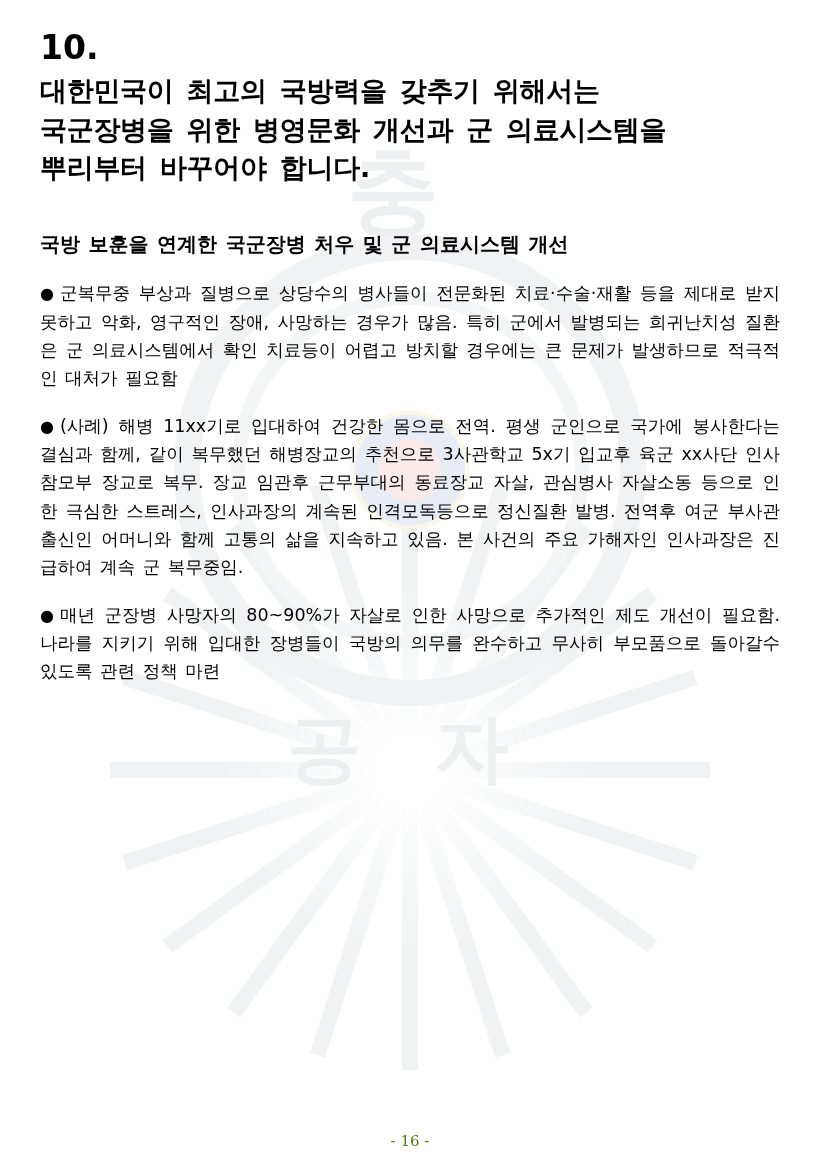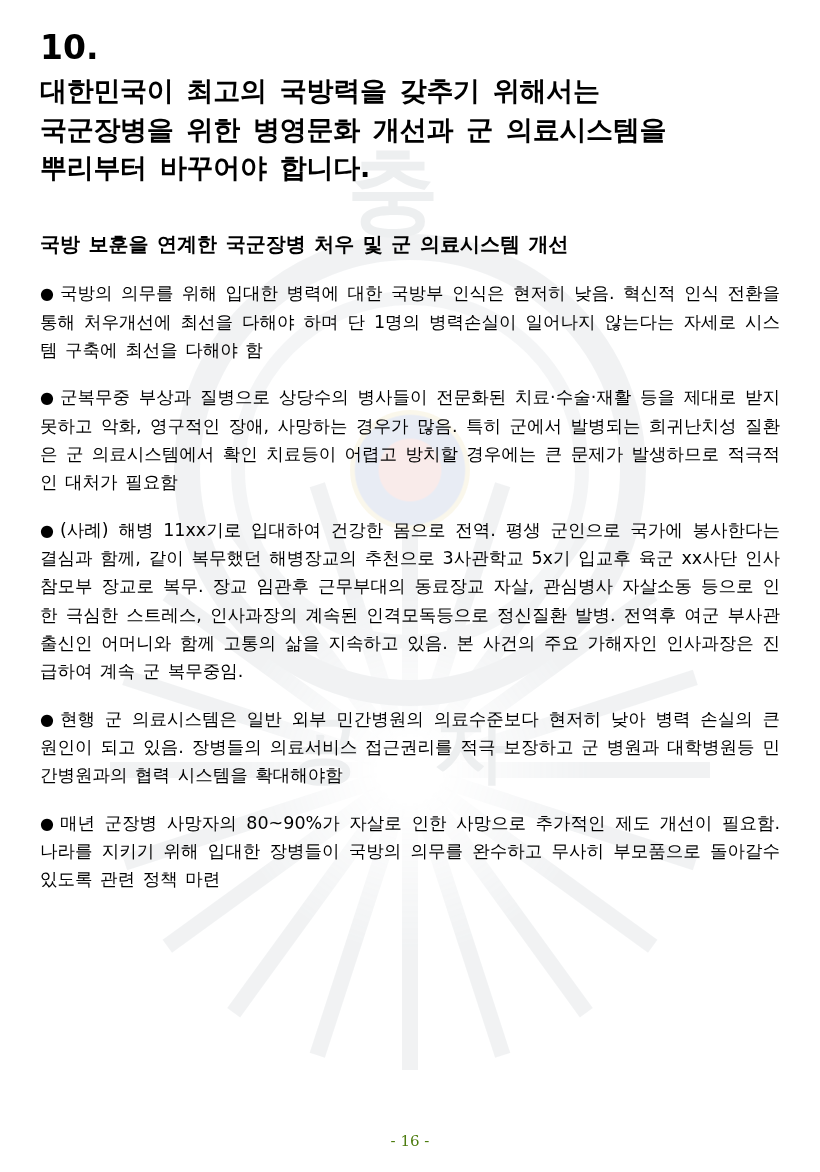--- a/index.html
+++ b/index.html
@@ -200,35 +200,29 @@
   <h1 class="headline">
     <span class="line">대한민국이 최고의 국방력을 갖추기 위해서는</span>
     <span class="line">국군장병을 위한 병영문화 개선과 군 의료시스템을</span>
     <span class="line">뿌리부터 바꾸어야 합니다.</span>
   </h1>
 
   <h2 class="subhead">국방 보훈을 연계한 국군장병 처우 및 군 의료시스템 개선</h2>
 
   <div class="bullet-list">
 
-    <p class="bullet">
-      <span class="dot">●</span><span class="txt">국방의 의무를 위해 입대한 병력에 대한 국방부 인식은 현저히 낮음. 혁신적 인식 전환을 통해 처우개선에 최선을 다해야 하며 단 1명의 병력손실이 일어나지 않는다는 자세로 시스템 구축에 최선을 다해야 함</span>
-    </p>
 
     <p class="bullet">
       <span class="dot">●</span><span class="txt">군복무중 부상과 질병으로 상당수의 병사들이 전문화된 치료·수술·재활 등을 제대로 받지 못하고 악화, 영구적인 장애, 사망하는 경우가 많음. 특히 군에서 발병되는 희귀난치성 질환은 군 의료시스템에서 확인 치료등이 어렵고 방치할 경우에는 큰 문제가 발생하므로 적극적인 대처가 필요함</span>
     </p>
 
     <p class="bullet">
       <span class="dot">●</span><span class="txt">(사례) 해병 11xx기로 입대하여 건강한 몸으로 전역. 평생 군인으로 국가에 봉사한다는 결심과 함께, 같이 복무했던 해병장교의 추천으로 3사관학교 5x기 입교후 육군 xx사단 인사참모부 장교로 복무. 장교 임관후 근무부대의 동료장교 자살, 관심병사 자살소동 등으로 인한 극심한 스트레스, 인사과장의 계속된 인격모독등으로 정신질환 발병. 전역후 여군 부사관 출신인 어머니와 함께 고통의 삶을 지속하고 있음. 본 사건의 주요 가해자인 인사과장은 진급하여 계속 군 복무중임.</span>
     </p>
 
-    <p class="bullet">
-      <span class="dot">●</span><span class="txt">현행 군 의료시스템은 일반 외부 민간병원의 의료수준보다 현저히 낮아 병력 손실의 큰 원인이 되고 있음. 장병들의 의료서비스 접근권리를 적극 보장하고 군 병원과 대학병원등 민간병원과의 협력 시스템을 확대해야함</span>
-    </p>
 
     <p class="bullet">
       <span class="dot">●</span><span class="txt">매년 군장병 사망자의 80~90%가 자살로 인한 사망으로 추가적인 제도 개선이 필요함. 나라를 지키기 위해 입대한 장병들이 국방의 의무를 완수하고 무사히 부모품으로 돌아갈수 있도록 관련 정책 마련</span>
     </p>
 
   </div>
 </div>
 
 <div class="footer">- 16 -</div>
 

